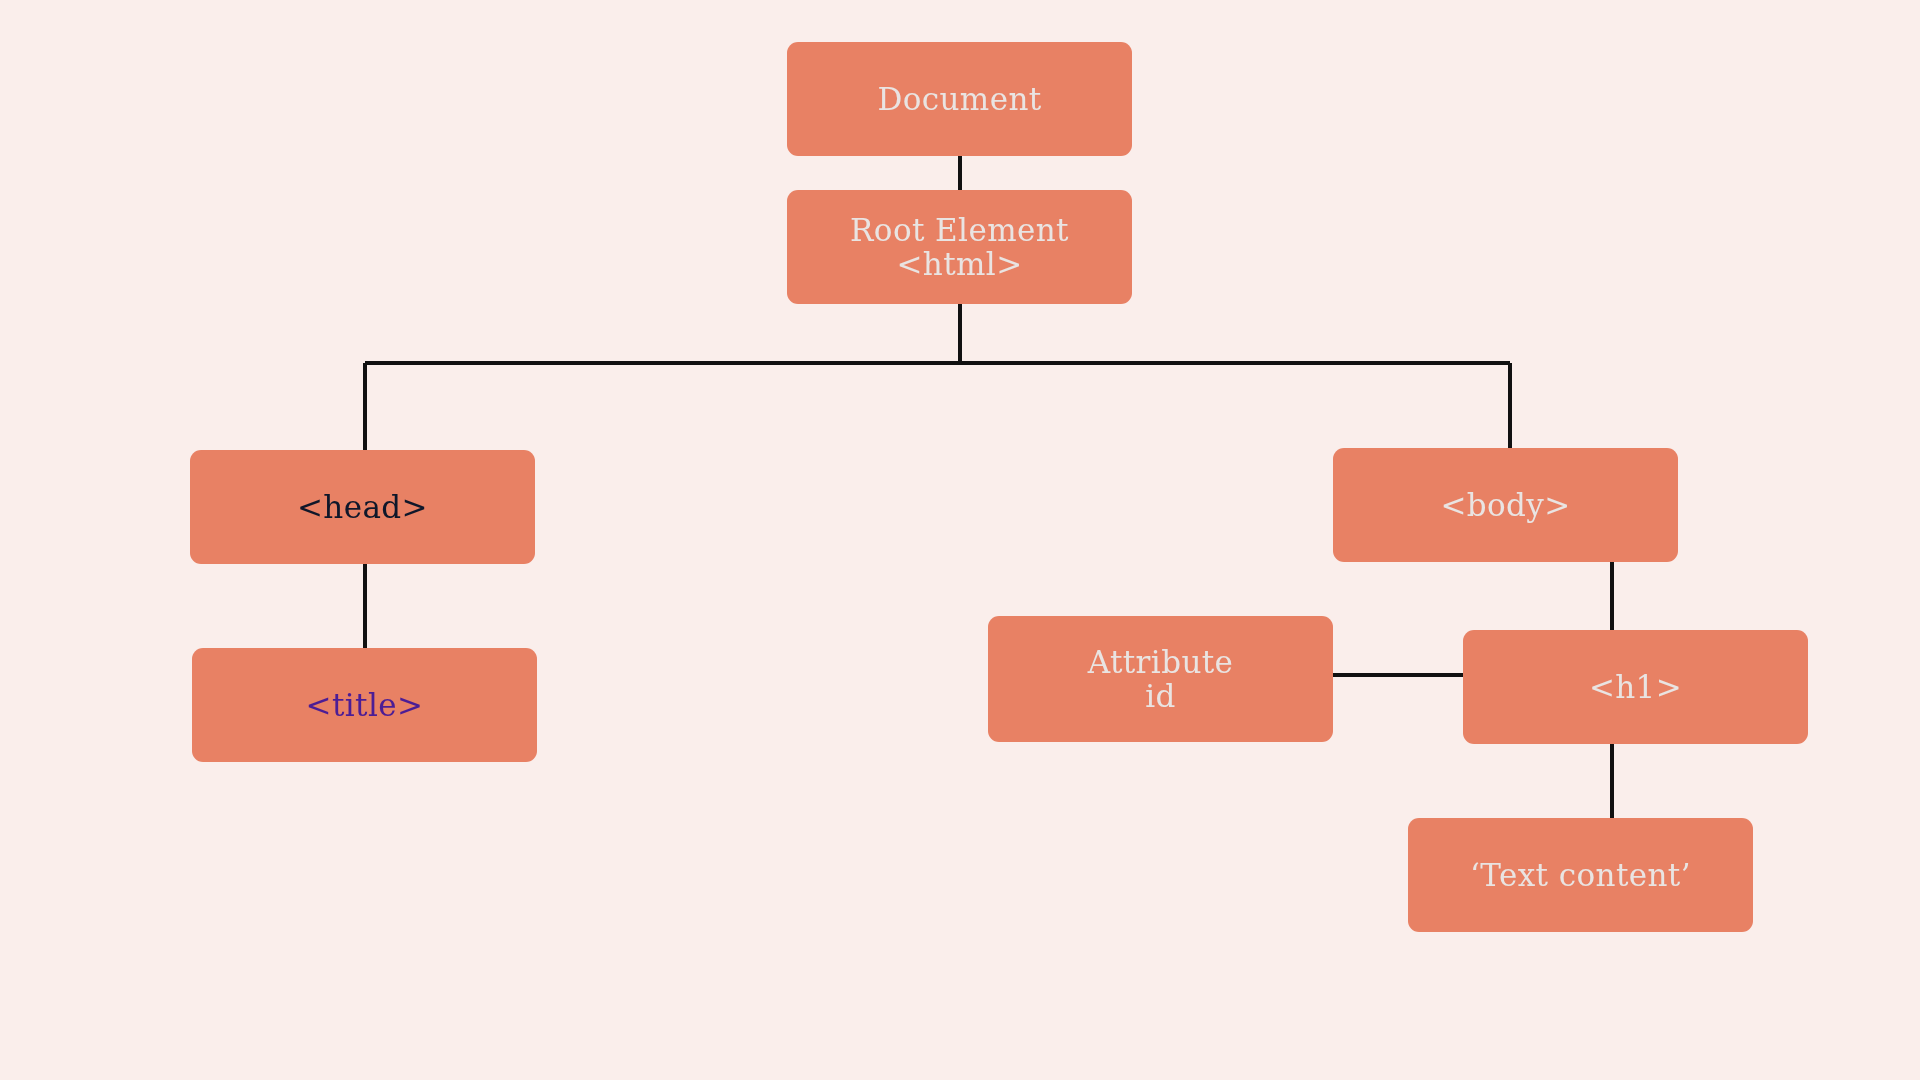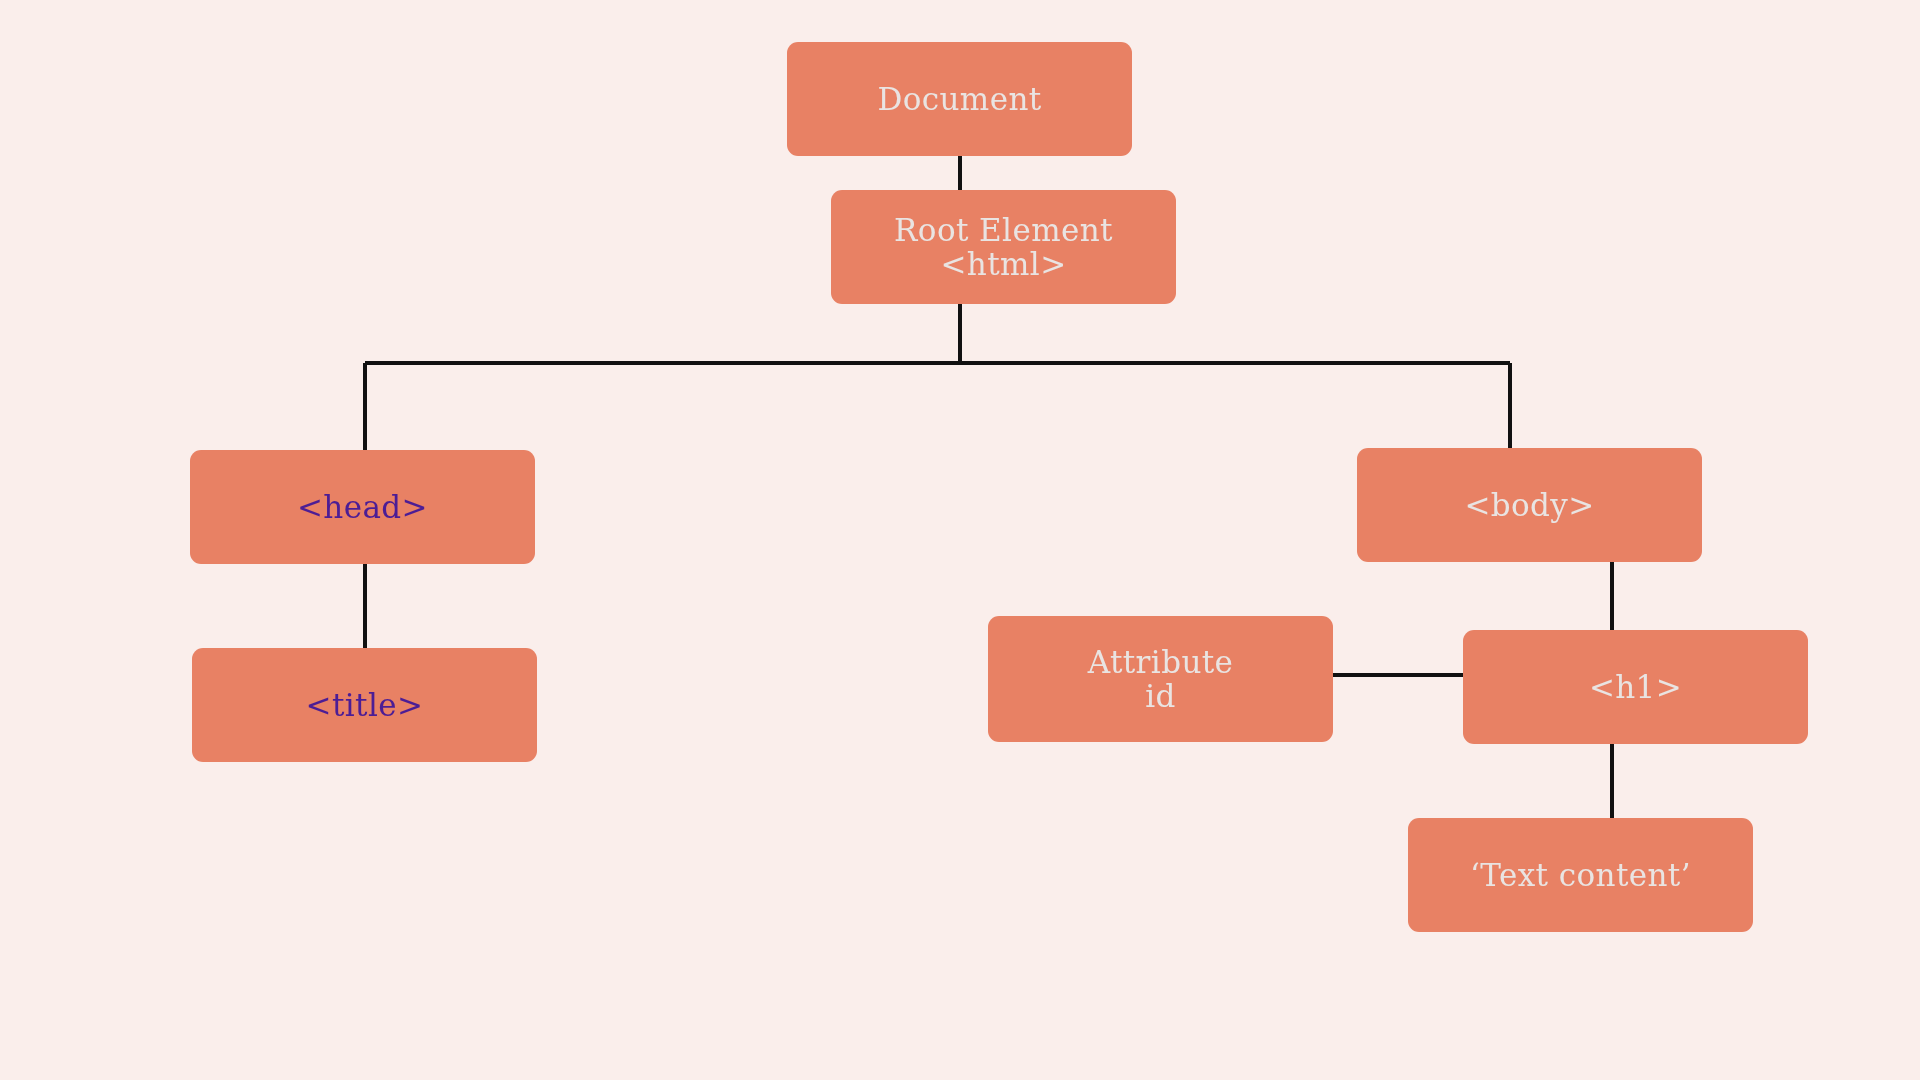--- a/index.html
+++ b/index.html
@@ -55,20 +55,20 @@
       <polyline points="960,304 960,363" fill="none" stroke="#111111" stroke-width="4" stroke-linecap="butt"></polyline>
       <polyline points="365,363 1510,363" fill="none" stroke="#111111" stroke-width="4" stroke-linecap="butt"></polyline>
       <polyline points="365,363 365,450" fill="none" stroke="#111111" stroke-width="4" stroke-linecap="butt"></polyline>
       <polyline points="1510,363 1510,448" fill="none" stroke="#111111" stroke-width="4" stroke-linecap="butt"></polyline>
       <polyline points="365,564 365,648" fill="none" stroke="#111111" stroke-width="4" stroke-linecap="butt"></polyline>
       <polyline points="1612,562 1612,630" fill="none" stroke="#111111" stroke-width="4" stroke-linecap="butt"></polyline>
       <polyline points="1333,675 1463,675" fill="none" stroke="#111111" stroke-width="4" stroke-linecap="butt"></polyline>
       <polyline points="1612,744 1612,818" fill="none" stroke="#111111" stroke-width="4" stroke-linecap="butt"></polyline>
     </svg>
 <div class="node" style="left: 787px; top: 42px; width: 345px; height: 114px; background: rgb(232, 129, 100); color: rgb(233, 228, 226);"><span>Document</span></div>
-    <div class="node" style="left: 787px; top: 190px; width: 345px; height: 114px; background: rgb(232, 129, 100); color: rgb(233, 228, 226); margin-left: 44px;"><span>Root Element</span><span class="line2">&lt;html&gt;</span></div>
-    <div class="node" style="left: 190px; top: 450px; width: 345px; height: 114px; background: rgb(232, 129, 100); color: #4c1d95;"><span>&lt;head&gt;</span></div>
+    <div class="node" style="left: 787px; top: 190px; width: 345px; height: 114px; background: rgb(232, 129, 100); color: rgb(233, 228, 226);"><span>Root Element</span><span class="line2">&lt;html&gt;</span></div>
+    <div class="node" style="left: 190px; top: 450px; width: 345px; height: 114px; background: rgb(232, 129, 100); color: #0f172a;"><span>&lt;head&gt;</span></div>
     <div class="node" style="left: 192px; top: 648px; width: 345px; height: 114px; background: rgb(232, 129, 100); color: #4c1d95;"><span>&lt;title&gt;</span></div>
-    <div class="node" style="left: 1333px; top: 448px; width: 345px; height: 114px; background: rgb(232, 129, 100); color: rgb(233, 228, 226); margin-left: 24px;"><span>&lt;body&gt;</span></div>
+    <div class="node" style="left: 1333px; top: 448px; width: 345px; height: 114px; background: rgb(232, 129, 100); color: rgb(233, 228, 226);"><span>&lt;body&gt;</span></div>
     <div class="node" style="left: 988px; top: 616px; width: 345px; height: 126px; background: rgb(232, 129, 100); color: rgb(233, 228, 226);"><span>Attribute</span><span class="line2">id</span></div>
     <div class="node" style="left: 1463px; top: 630px; width: 345px; height: 114px; background: rgb(232, 129, 100); color: rgb(233, 228, 226);"><span>&lt;h1&gt;</span></div>
     <div class="node" style="left: 1408px; top: 818px; width: 345px; height: 114px; background: rgb(232, 129, 100); color: rgb(233, 228, 226);"><span>‘Text content’</span></div>
   </div>
 
 </body></html>

